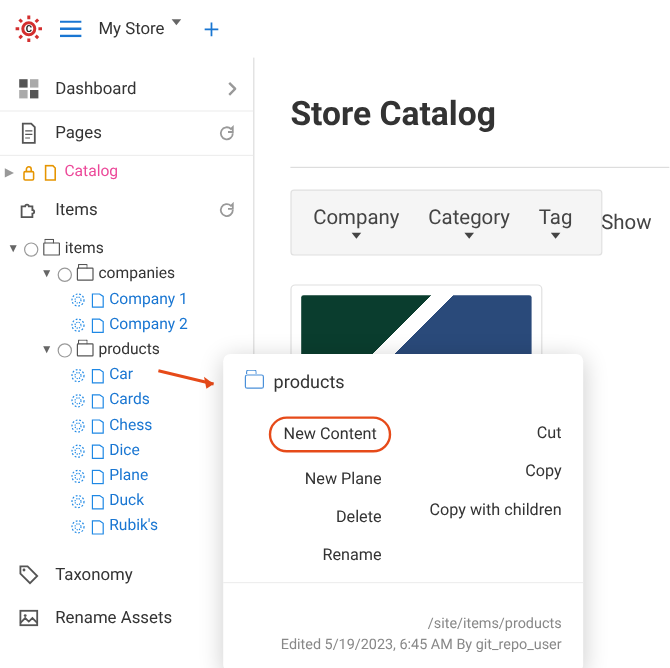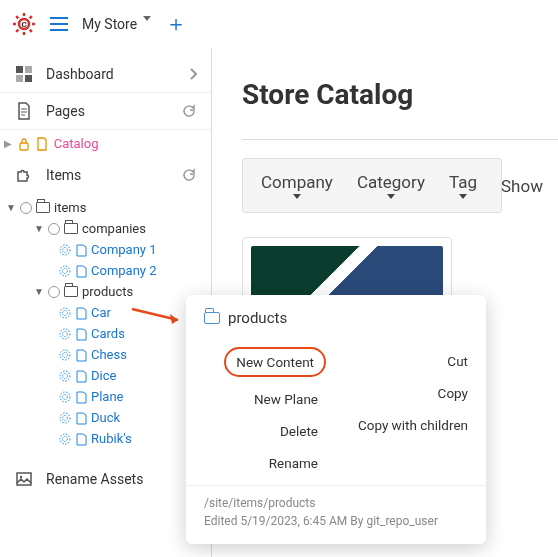--- a/index.html
+++ b/index.html
@@ -44,21 +44,21 @@
 .card-img { width:100%; height:170px; background:linear-gradient(135deg,#0a3d2e 0%,#0a3d2e 30%,#fff 30%,#fff 35%,#2a4a7a 35%,#2a4a7a 70%,#fff 70%,#fff 75%,#0a3d2e 75%); border-radius:2px; }
 .price-badge { position:absolute; bottom:8px; right:8px; background:#888; color:#fff; font-size:11px; font-weight:600; padding:3px 8px; border-radius:10px; }
 .ctx-menu { position:absolute; left:186px; top:295px; width:300px; background:#fff; border-radius:6px; box-shadow:0 4px 20px rgba(0,0,0,0.2); padding:14px 0 10px 0; z-index:10; }
 .ctx-head { display:flex; align-items:center; gap:8px; padding:0 18px 12px 18px; font-size:15px; color:#333; }
 .ctx-fold { width:16px; height:12px; border:1.5px solid #4a90d9; border-radius:2px; position:relative; }
 .ctx-fold::before { content:""; position:absolute; top:-5px; left:0; width:7px; height:3px; border:1.5px solid #4a90d9; border-bottom:none; border-radius:2px 2px 0 0; }
 .ctx-cols { display:flex; padding:6px 0; }
 .ctx-col { flex:1;text-align:right; }
 .ctx-item { padding:8px 18px; font-size:13.5px; color:#333; cursor:pointer; }
 .ctx-item.hl { border:2px solid #e64a19; border-radius:16px; margin:2px 10px 6px 14px; padding:5px 10px; display:inline-block; }
-.ctx-foot { border-top:1px solid #eee; padding:8px 18px 4px 18px; font-size:12px; color:#888; line-height:1.5; }
+.ctx-foot { border-top:1px solid #eee; padding:24px 18px 4px 18px; font-size:12px; color:#888; line-height:1.5;text-align:right; }
 .arrow { position:absolute; left:130px; top:306px; z-index:9; }
 .arrow-line { stroke:#e64a19; stroke-width:2.5; fill:none; }
 .arrow-head { fill:#e64a19; }
 svg { display:block; }
 </style>
 </head>
 <body>
 
 <div class="topbar">
   <svg class="gear" viewBox="0 0 24 24">
@@ -243,20 +243,27 @@
           </svg>
           <svg width="11" height="13" viewBox="0 0 11 13" class="pg-sm">
             <path d="M1 1h6l3 2v9H1z" fill="none" stroke="currentColor"></path>
           </svg>
           <span class="link">Rubik's</span>
         </div>
     </div>
 
     <div class="nav-row">
       <svg class="nav-ic" viewBox="0 0 20 20">
+          <path d="M3 3h6l8 8-6 6-8-8z" fill="none" stroke="currentColor" stroke-width="1.5"></path>
+          <circle cx="6" cy="6" r="1.2" fill="currentColor"></circle>
+        </svg>
+      <span>Taxonomy</span>
+    </div>
+    <div class="nav-row">
+      <svg class="nav-ic" viewBox="0 0 20 20">
           <rect x="3" y="4" width="14" height="12" fill="none" stroke="currentColor" stroke-width="1.5"></rect>
           <circle cx="7" cy="8" r="1.2" fill="currentColor"></circle>
           <path d="M3 14l4-4 3 3 3-3 4 4" fill="none" stroke="currentColor" stroke-width="1.5"></path>
         </svg>
       <span>Rename Assets</span>
     </div>
   </div>
 
   <div class="main">
     <h1 class="page-title">Store Catalog</h1>

